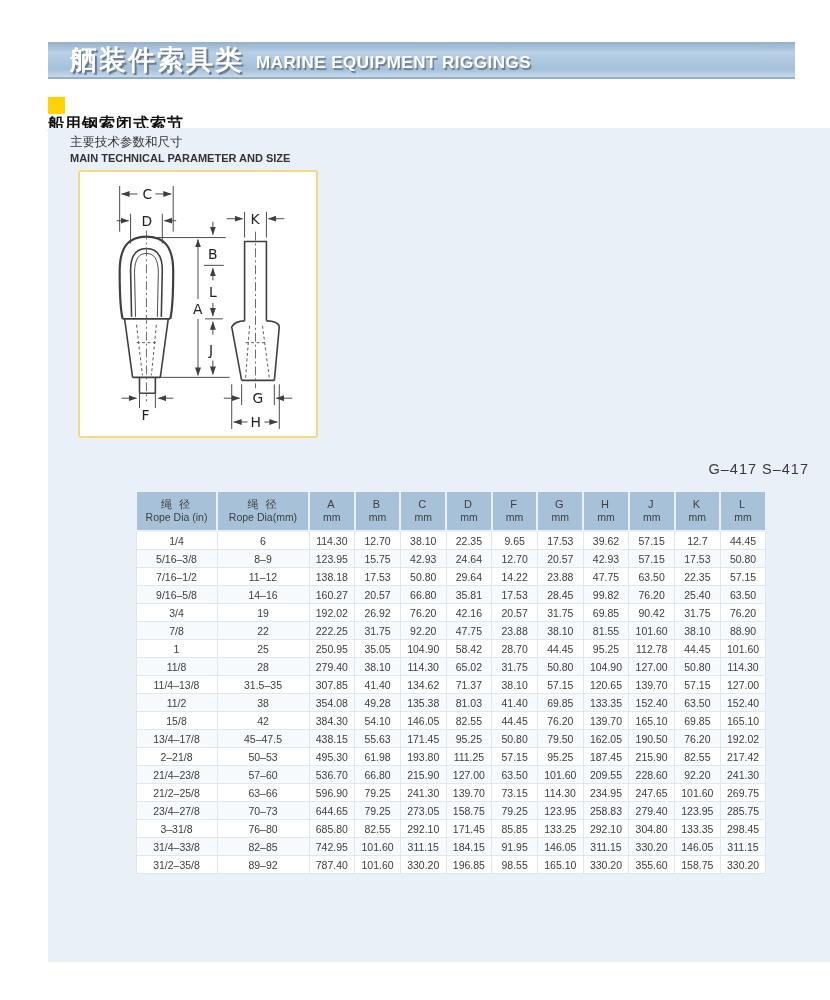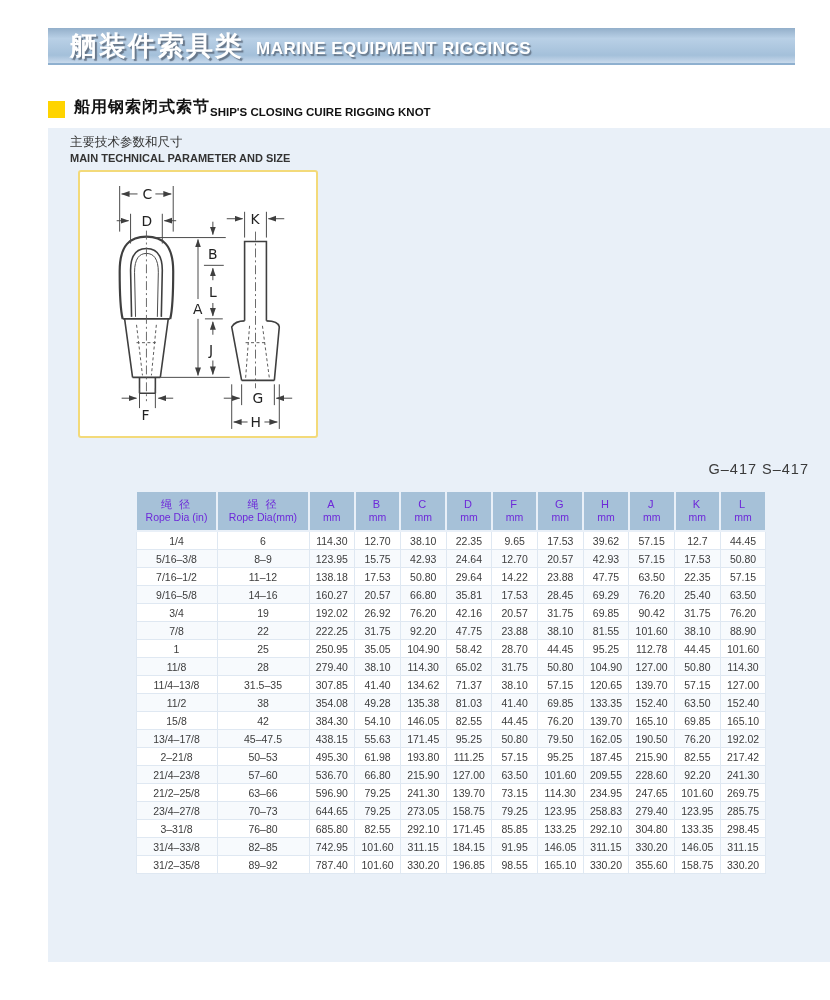--- a/index.html
+++ b/index.html
@@ -1,30 +1,30 @@
 <!DOCTYPE html>
 <html><head>
 <meta charset="utf-8">
 <style>
   html,body{margin:0;padding:0;background:#ffffff;}
   .page{position:relative;width:830px;height:1000px;background:#ffffff;
         font-family:"Liberation Sans","DejaVu Sans",sans-serif;overflow:hidden;}
 
   
-  .banner{position:absolute;left:48px;top:28px;width:747px;height:37px;
+  .banner{position:absolute;left:48px;top:42px;width:747px;height:37px;
           background:linear-gradient(180deg,#93afca 0%,#b9d0e6 30%,#a4c0da 78%,#c9daec 100%);
           display:flex;align-items:center;padding-left:22px;box-sizing:border-box;
           border-bottom:2px solid #8fb0cf;}
   .banner .zh{font-size:27px;font-weight:bold;color:#ffffff;letter-spacing:2px;
           text-shadow:2px 2px 1px rgba(90,105,122,.85);}
   .banner .en{font-size:17px;font-weight:bold;color:#ffffff;margin-left:12px;margin-top:6px;
           letter-spacing:.5px;text-shadow:1.5px 1.5px 1px rgba(90,105,122,.8);}
 
   
-  .section-head{position:absolute;left:48px;top:97px;display:flex;align-items:flex-end;}
+  .section-head{position:absolute;left:48px;top:97px;display:flex;align-items:flex-start;flex-direction:column;}
   .bullet{width:17px;height:17px;background:#ffd400;margin-right:9px;flex:0 0 auto;}
   .section-head .zh{font-size:16px;font-weight:bold;color:#111;letter-spacing:1px;}
   .section-head .en{font-size:11.5px;font-weight:bold;color:#111;margin-top:3px;}
 
   
   .panel{position:absolute;left:48px;top:128px;width:809px;height:834px;background:#e9f0f8;}
 
   .params-heading{position:absolute;left:22px;top:6px;color:#333;}
   .params-heading .zh{font-size:12.5px;line-height:17px;}
   .params-heading .en{font-size:11px;line-height:15px;font-weight:bold;}
@@ -39,21 +39,21 @@
   .hid{stroke:#5a5a5a;stroke-width:1;fill:none;stroke-dasharray:3 2.5;}
   .cl{stroke:#5a5a5a;stroke-width:.9;fill:none;stroke-dasharray:9 3 2 3;}
   .dimtxt{font-family:"DejaVu Sans",sans-serif;font-size:14px;fill:#222;}
 
   
   .model-code{position:absolute;right:48px;top:333px;font-size:14.5px;color:#3a3a3a;letter-spacing:1px;}
 
   
   .table-wrap{position:absolute;left:87px;top:362px;width:630px;}
   table.params{width:630px;border-collapse:collapse;table-layout:fixed;}
-  table.params th{background:#a6c1d8;color:#6d28d9;font-weight:normal;
+  table.params th{background:#a6c1d8;color:#404040;font-weight:normal;
         border:2px solid #e9f0f8;padding:5px 0 6px 0;}
   table.params th .h-zh{font-size:11px;line-height:14px;letter-spacing:2px;}
   table.params th .h-en{font-size:10.5px;line-height:13px;letter-spacing:0;}
   table.params td{background:#ffffff;color:#3c3c3c;font-size:10.5px;text-align:center;
         height:17px;padding:0;border:1px solid #dfe8f2;}
   table.params tr:nth-child(even) td{background:#f7fafd;}
   col.c-in{width:81px;} col.c-mm{width:92px;} col.c-dim{width:45.7px;}
 </style>
 </head>
 <body>
@@ -287,21 +287,21 @@
             </tr>
             <tr>
               <td>9/16–5/8</td>
               <td>14–16</td>
               <td>160.27</td>
               <td>20.57</td>
               <td>66.80</td>
               <td>35.81</td>
               <td>17.53</td>
               <td>28.45</td>
-              <td>69.29</td>
+              <td>99.82</td>
               <td>76.20</td>
               <td>25.40</td>
               <td>63.50</td>
             </tr>
             <tr>
               <td>3/4</td>
               <td>19</td>
               <td>192.02</td>
               <td>26.92</td>
               <td>76.20</td>

